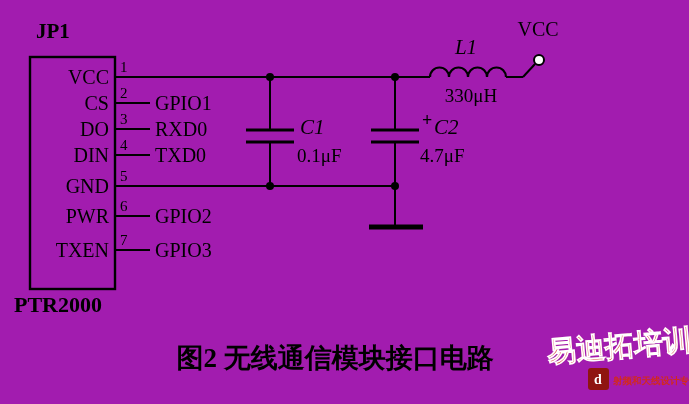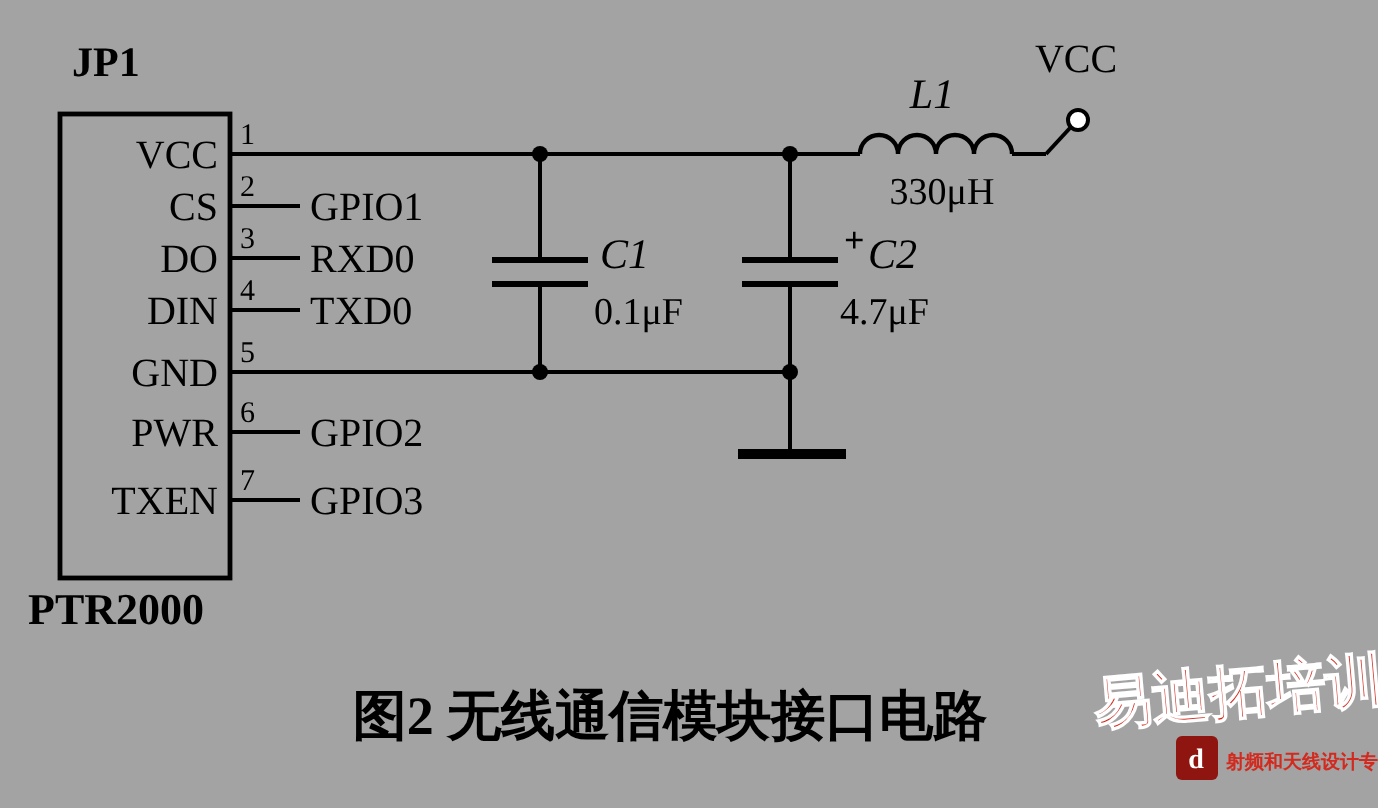--- a/index.html
+++ b/index.html
@@ -7,21 +7,21 @@
     padding: 0;
     background: #ffffff;
     width: 689px;
     height: 404px;
     font-family: "Liberation Serif", serif;
   }
   #stage {
     position: relative;
     width: 689px;
     height: 404px;
-    background: #a3a3a3;
+    background: #a21caf;
     overflow: hidden;
   }
   svg text {
     fill: #000;
     font-family: "Liberation Serif", serif;
   }
   .wire   { stroke: #000; stroke-width: 2; fill: none; }
   .boxln  { stroke: #000; stroke-width: 2.4; fill: none; }
   .plate  { stroke: #000; stroke-width: 3; fill: none; }
   .gndbar { stroke: #000; stroke-width: 5; fill: none; }

